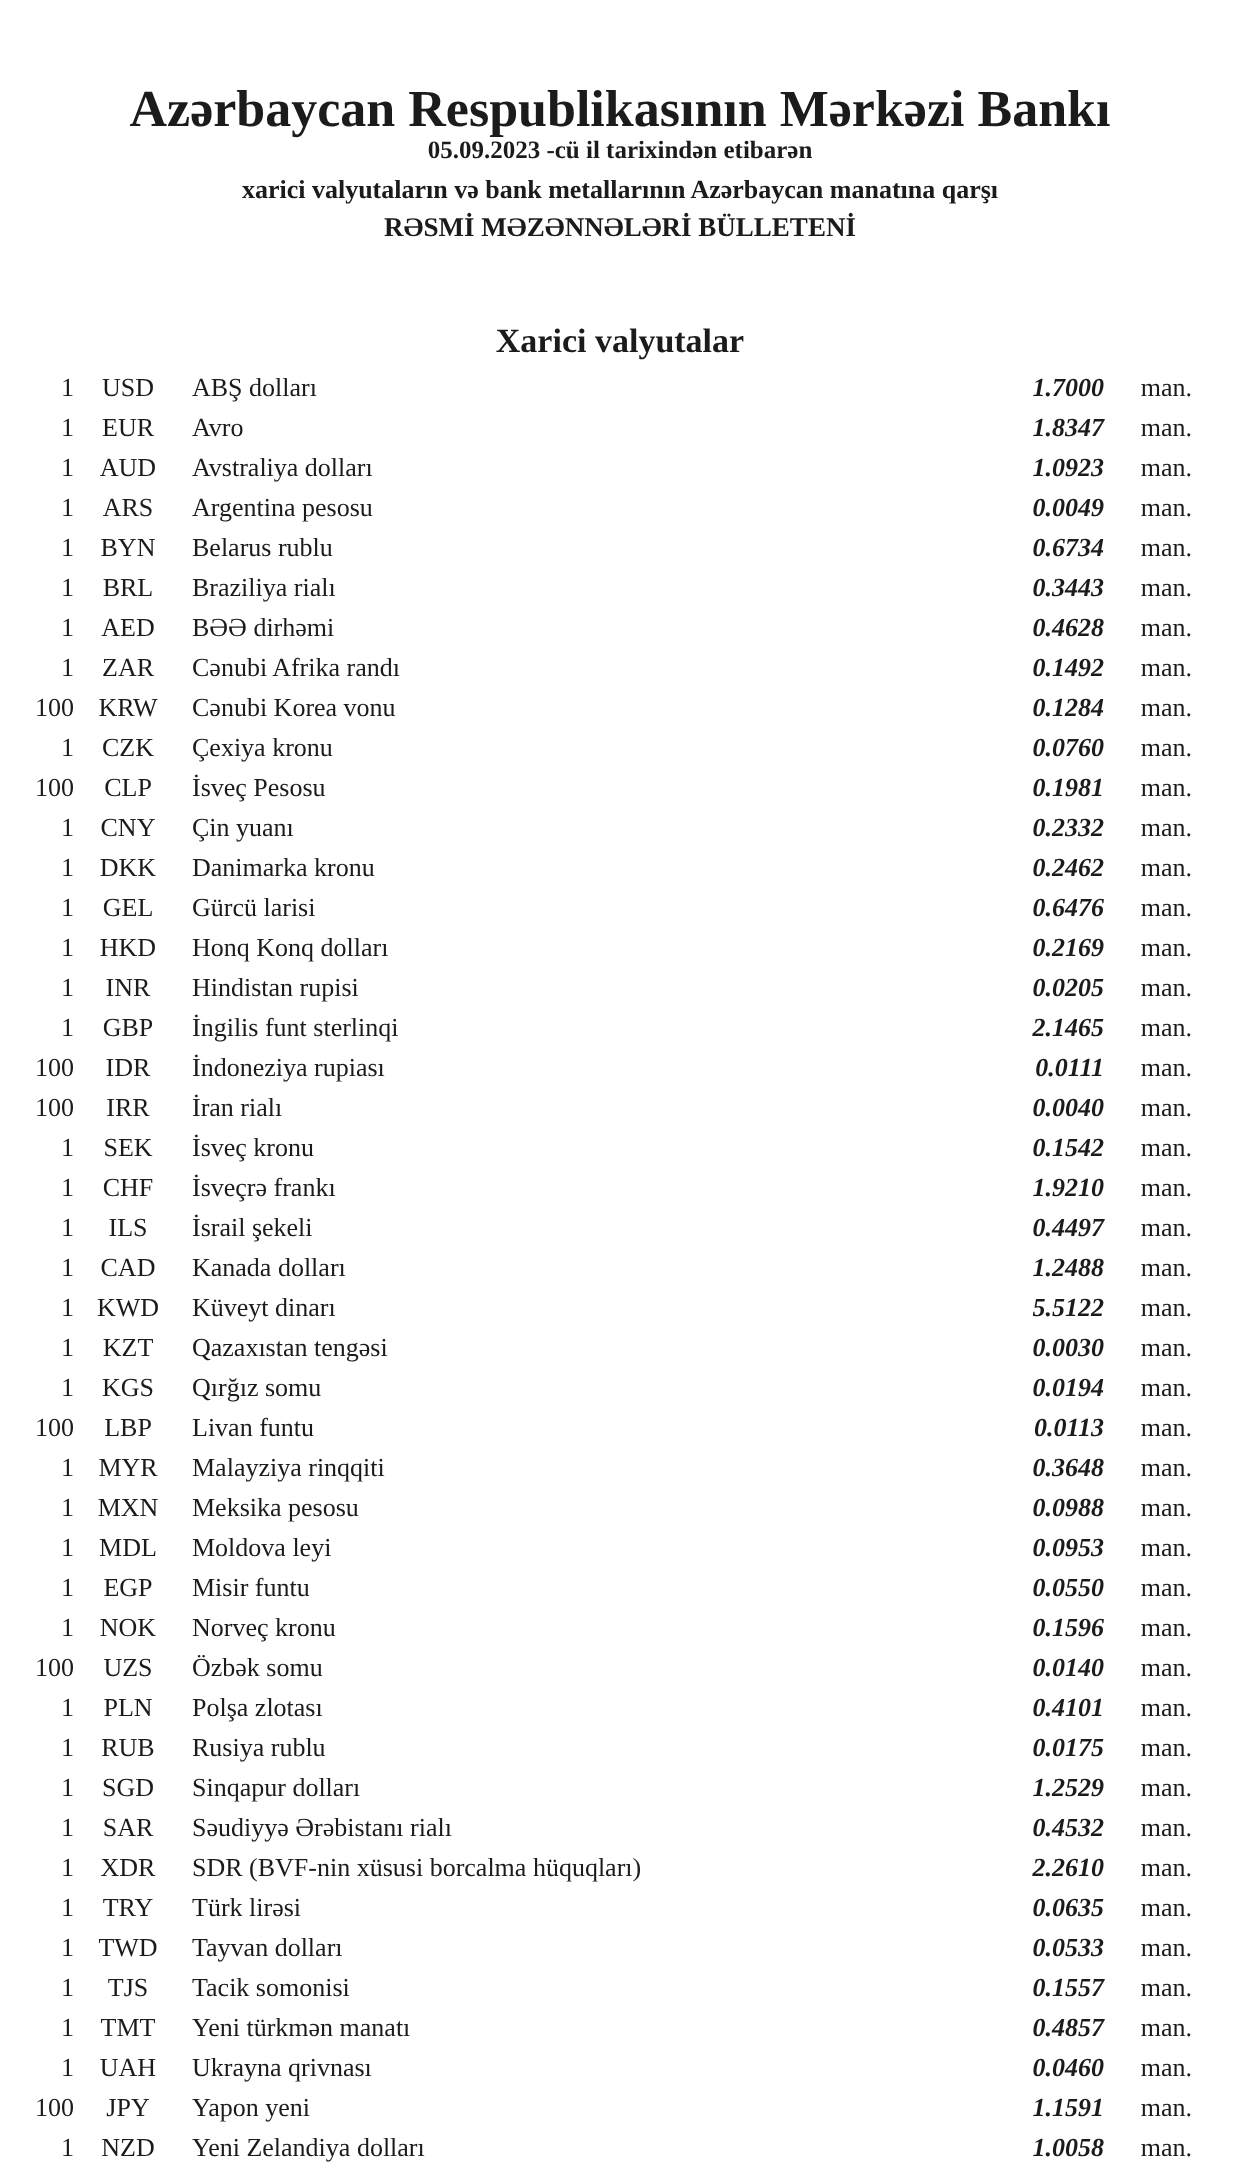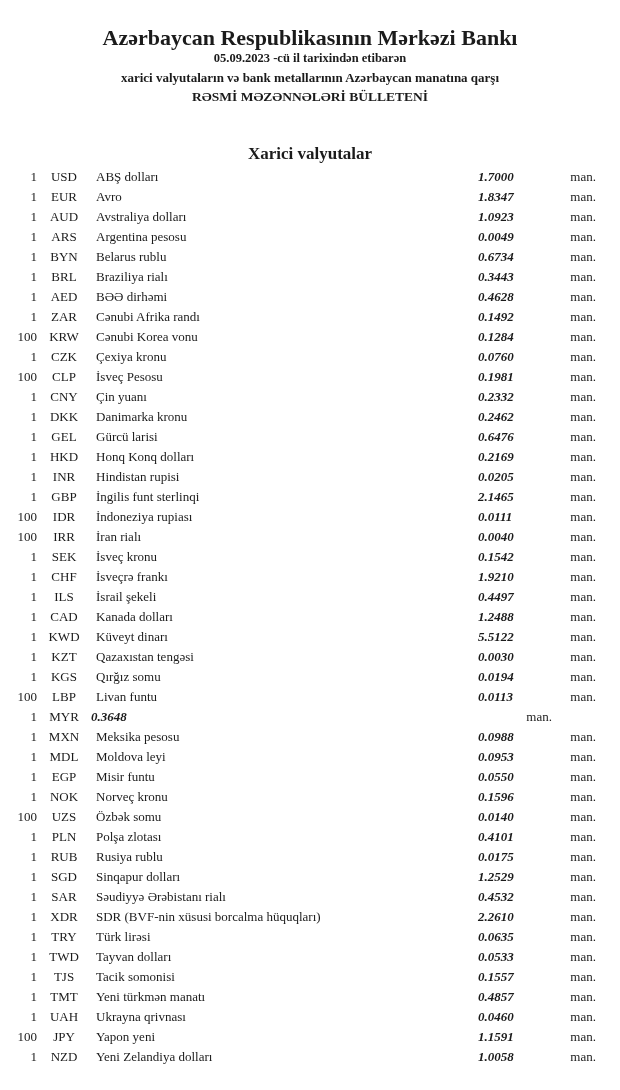--- a/index.html
+++ b/index.html
@@ -13,22 +13,23 @@
     color: #1b1b1b;
     font-family: "Liberation Serif", "DejaVu Serif", serif;
     overflow: hidden;
   }
   .doc {
     padding-top: 27px;
   }
   .bank-name {
     text-align: center;
     font-weight: bold;
-    font-size: 22px;
+    font-size: 26px;
     line-height: 22px;
+    margin-top: 17px;
   }
   .date-line {
     text-align: center;
     font-weight: bold;
     font-size: 12.5px;
     line-height: 19px;
   }
   .subtitle {
     text-align: center;
     font-weight: bold;
@@ -58,21 +59,21 @@
     height: 20px;
   }
   .row > div {
     line-height: 20px;
     font-size: 13px;
     white-space: nowrap;
   }
   .cell-qty  { text-align: right; }
   .cell-code { text-align: center; }
   .cell-name { padding-left: 5px; }
-  .cell-rate { text-align: left; font-weight: bold; font-style: italic; }
+  .cell-rate { text-align: right; font-weight: bold; font-style: italic; }
   .cell-man  { text-align: right; }
 </style>
 </head>
 <body>
 
 <div class="doc">
   <header>
     <div class="bank-name">Azərbaycan Respublikasının Mərkəzi Bankı</div>
     <div class="date-line">05.09.2023 -cü il tarixindən etibarən</div>
     <div class="subtitle">xarici valyutaların və bank metallarının Azərbaycan manatına qarşı</div>
@@ -267,20 +268,21 @@
       <div class="row">
         <div class="cell-qty">100</div>
         <div class="cell-code">LBP</div>
         <div class="cell-name">Livan funtu</div>
         <div class="cell-rate">0.0113</div>
         <div class="cell-man">man.</div>
       </div>
       <div class="row">
         <div class="cell-qty">1</div>
         <div class="cell-code">MYR</div>
+        <div class="cell-name">Malayziya rinqqiti</div>
         <div class="cell-rate">0.3648</div>
         <div class="cell-man">man.</div>
       </div>
       <div class="row">
         <div class="cell-qty">1</div>
         <div class="cell-code">MXN</div>
         <div class="cell-name">Meksika pesosu</div>
         <div class="cell-rate">0.0988</div>
         <div class="cell-man">man.</div>
       </div>

